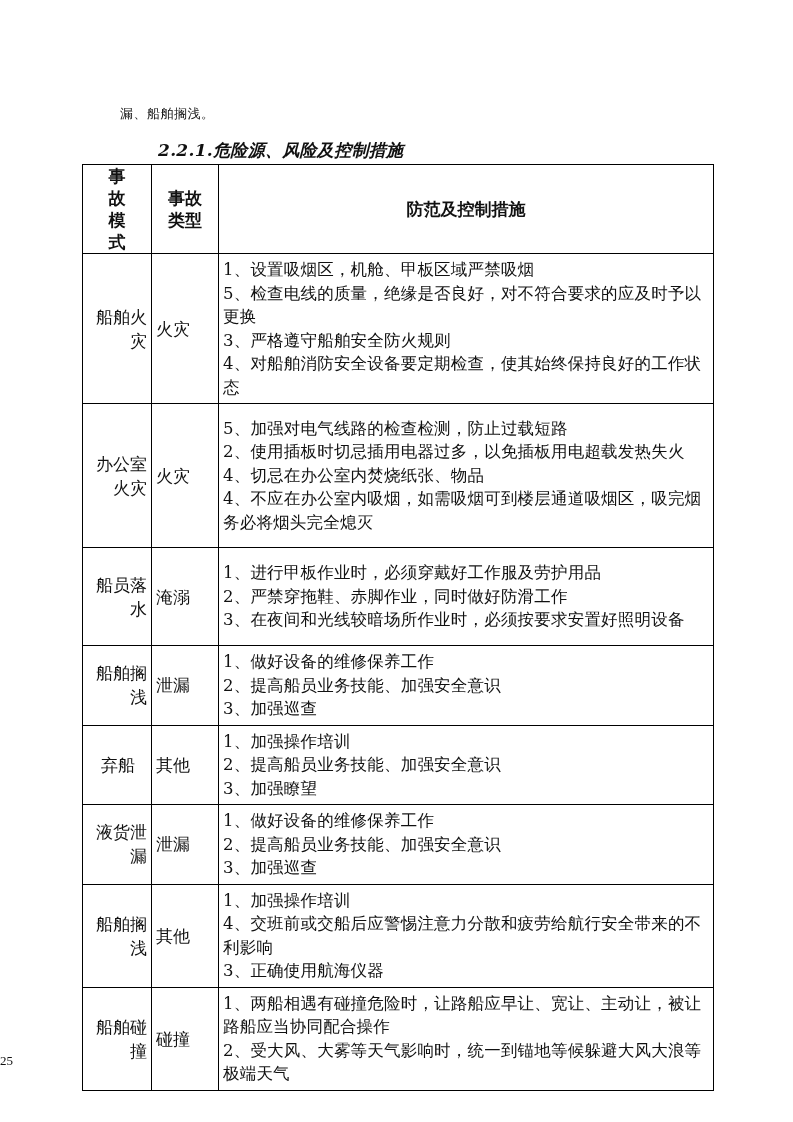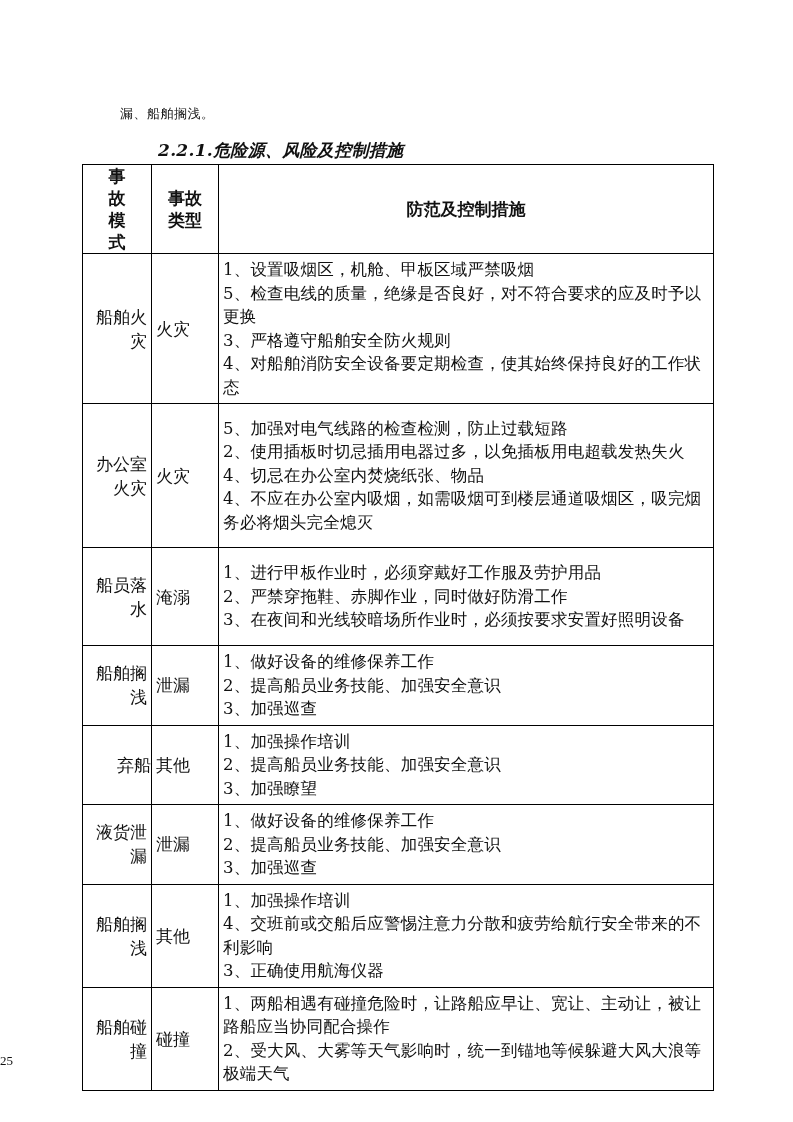--- a/index.html
+++ b/index.html
@@ -92,21 +92,21 @@
     <tr style="height:72px;">
       <td class="mode">船舶搁浅</td>
       <td class="type">泄漏</td>
       <td class="measures">
         <div class="measure">1、做好设备的维修保养工作</div>
         <div class="measure">2、提高船员业务技能、加强安全意识</div>
         <div class="measure">3、加强巡查</div>
       </td>
     </tr>
     <tr style="height:73px;">
-      <td class="mode" style="padding:0 0;">弃船</td>
+      <td class="mode" style="padding:0 16px;">弃船</td>
       <td class="type">其他</td>
       <td class="measures">
         <div class="measure">1、加强操作培训</div>
         <div class="measure">2、提高船员业务技能、加强安全意识</div>
         <div class="measure">3、加强瞭望</div>
       </td>
     </tr>
     <tr style="height:72px;">
       <td class="mode">液货泄漏</td>
       <td class="type">泄漏</td>

